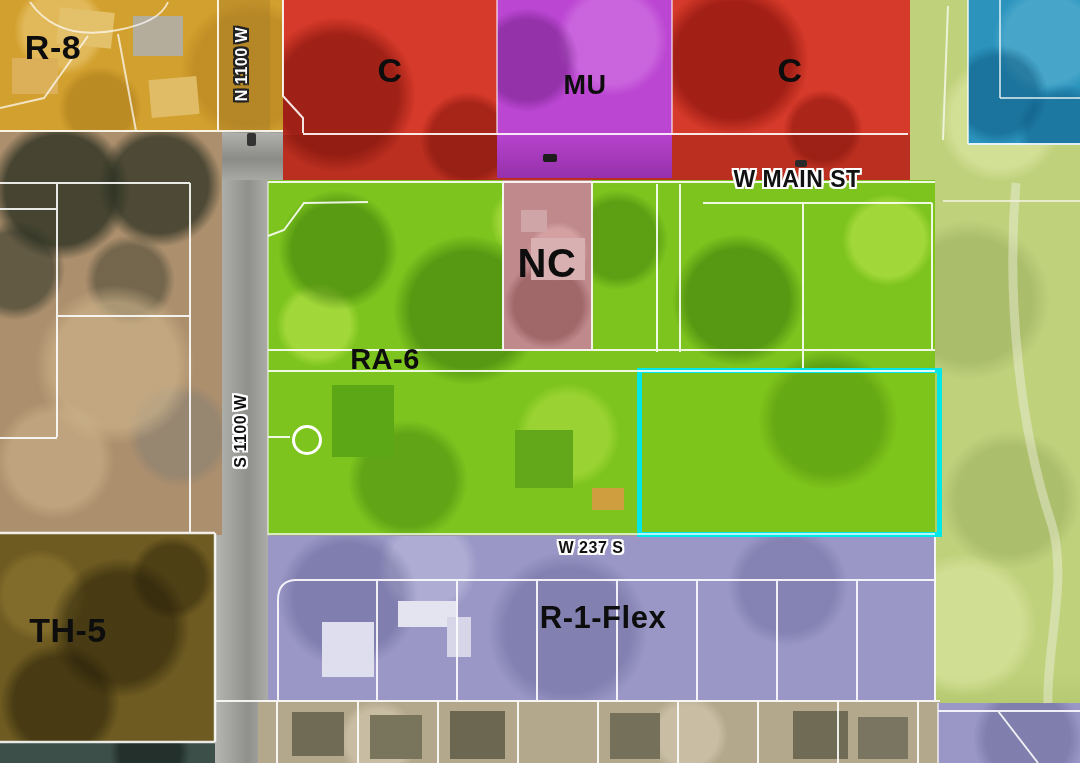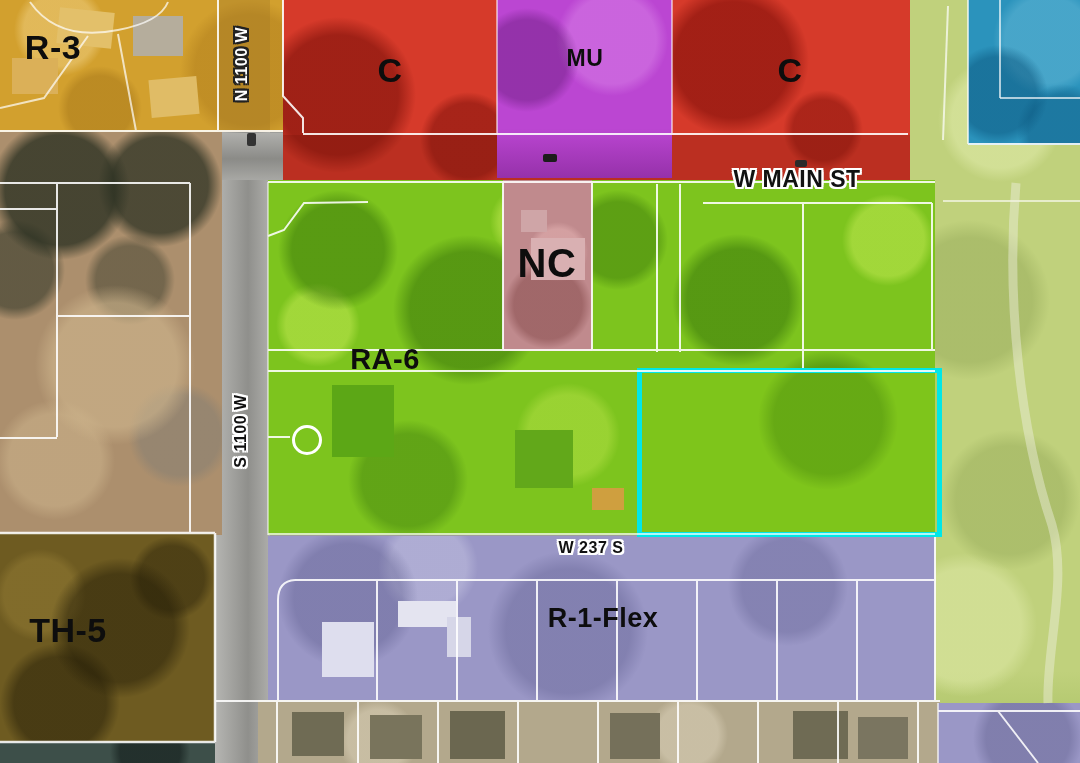--- a/index.html
+++ b/index.html
@@ -226,27 +226,27 @@
         <path d="M215,533 V742" stroke-width="2.5"></path>
       <path d="M0,742 H215" stroke-width="2.5"></path>
 
       <path d="M938,703 V763" opacity="0.7"></path>
         <path d="M938,711 H1080"></path>
         <path d="M998,711 L1038,763"></path>
     </g>
     <path d="M1016,183 C1006,300 1020,430 1052,525 C1068,580 1046,650 1048,703" stroke="rgba(240,240,225,0.45)" stroke-width="9" fill="none"></path>
   </svg>
 
-  <div class="zl" style="left:53px;top:47px;font-size:34px;">R-3</div>
+  <div class="zl" style="left:53px;top:47px;font-size:34px;">R-8</div>
   <div class="zl" style="left:390px;top:70px;font-size:34px;">C</div>
-  <div class="zl" style="left:585px;top:58px;font-size:23px;text-align:right;">MU</div>
+  <div class="zl" style="left:585px;top:85px;font-size:27px;text-align:right;">MU</div>
   <div class="zl" style="left:790px;top:70px;font-size:34px;">C</div>
   <div class="zl" style="left:547px;top:263px;font-size:40px;">NC</div>
   <div class="zl" style="left:385px;top:359px;font-size:29px;">RA-6</div>
   <div class="zl" style="left:68px;top:630px;font-size:34px;">TH-5</div>
-  <div class="zl" style="left:603px;top:618px;font-size:27px;">R-1-Flex</div>
+  <div class="zl" style="left:603px;top:618px;font-size:31px;">R-1-Flex</div>
 
   <div class="st vert halo-dark" style="left:242px;top:64px;">N 1100 W</div>
   <div class="st vert halo-light" style="left:241px;top:431px;">S 1100 W</div>
   <div class="st halo-light" style="left:797px;top:166px;font-size:23px;margin-top:13px;">W MAIN ST</div>
   <div class="st halo-light" style="left:591px;top:548px;">W 237 S</div>
 
 </div>
 
 </body></html>

